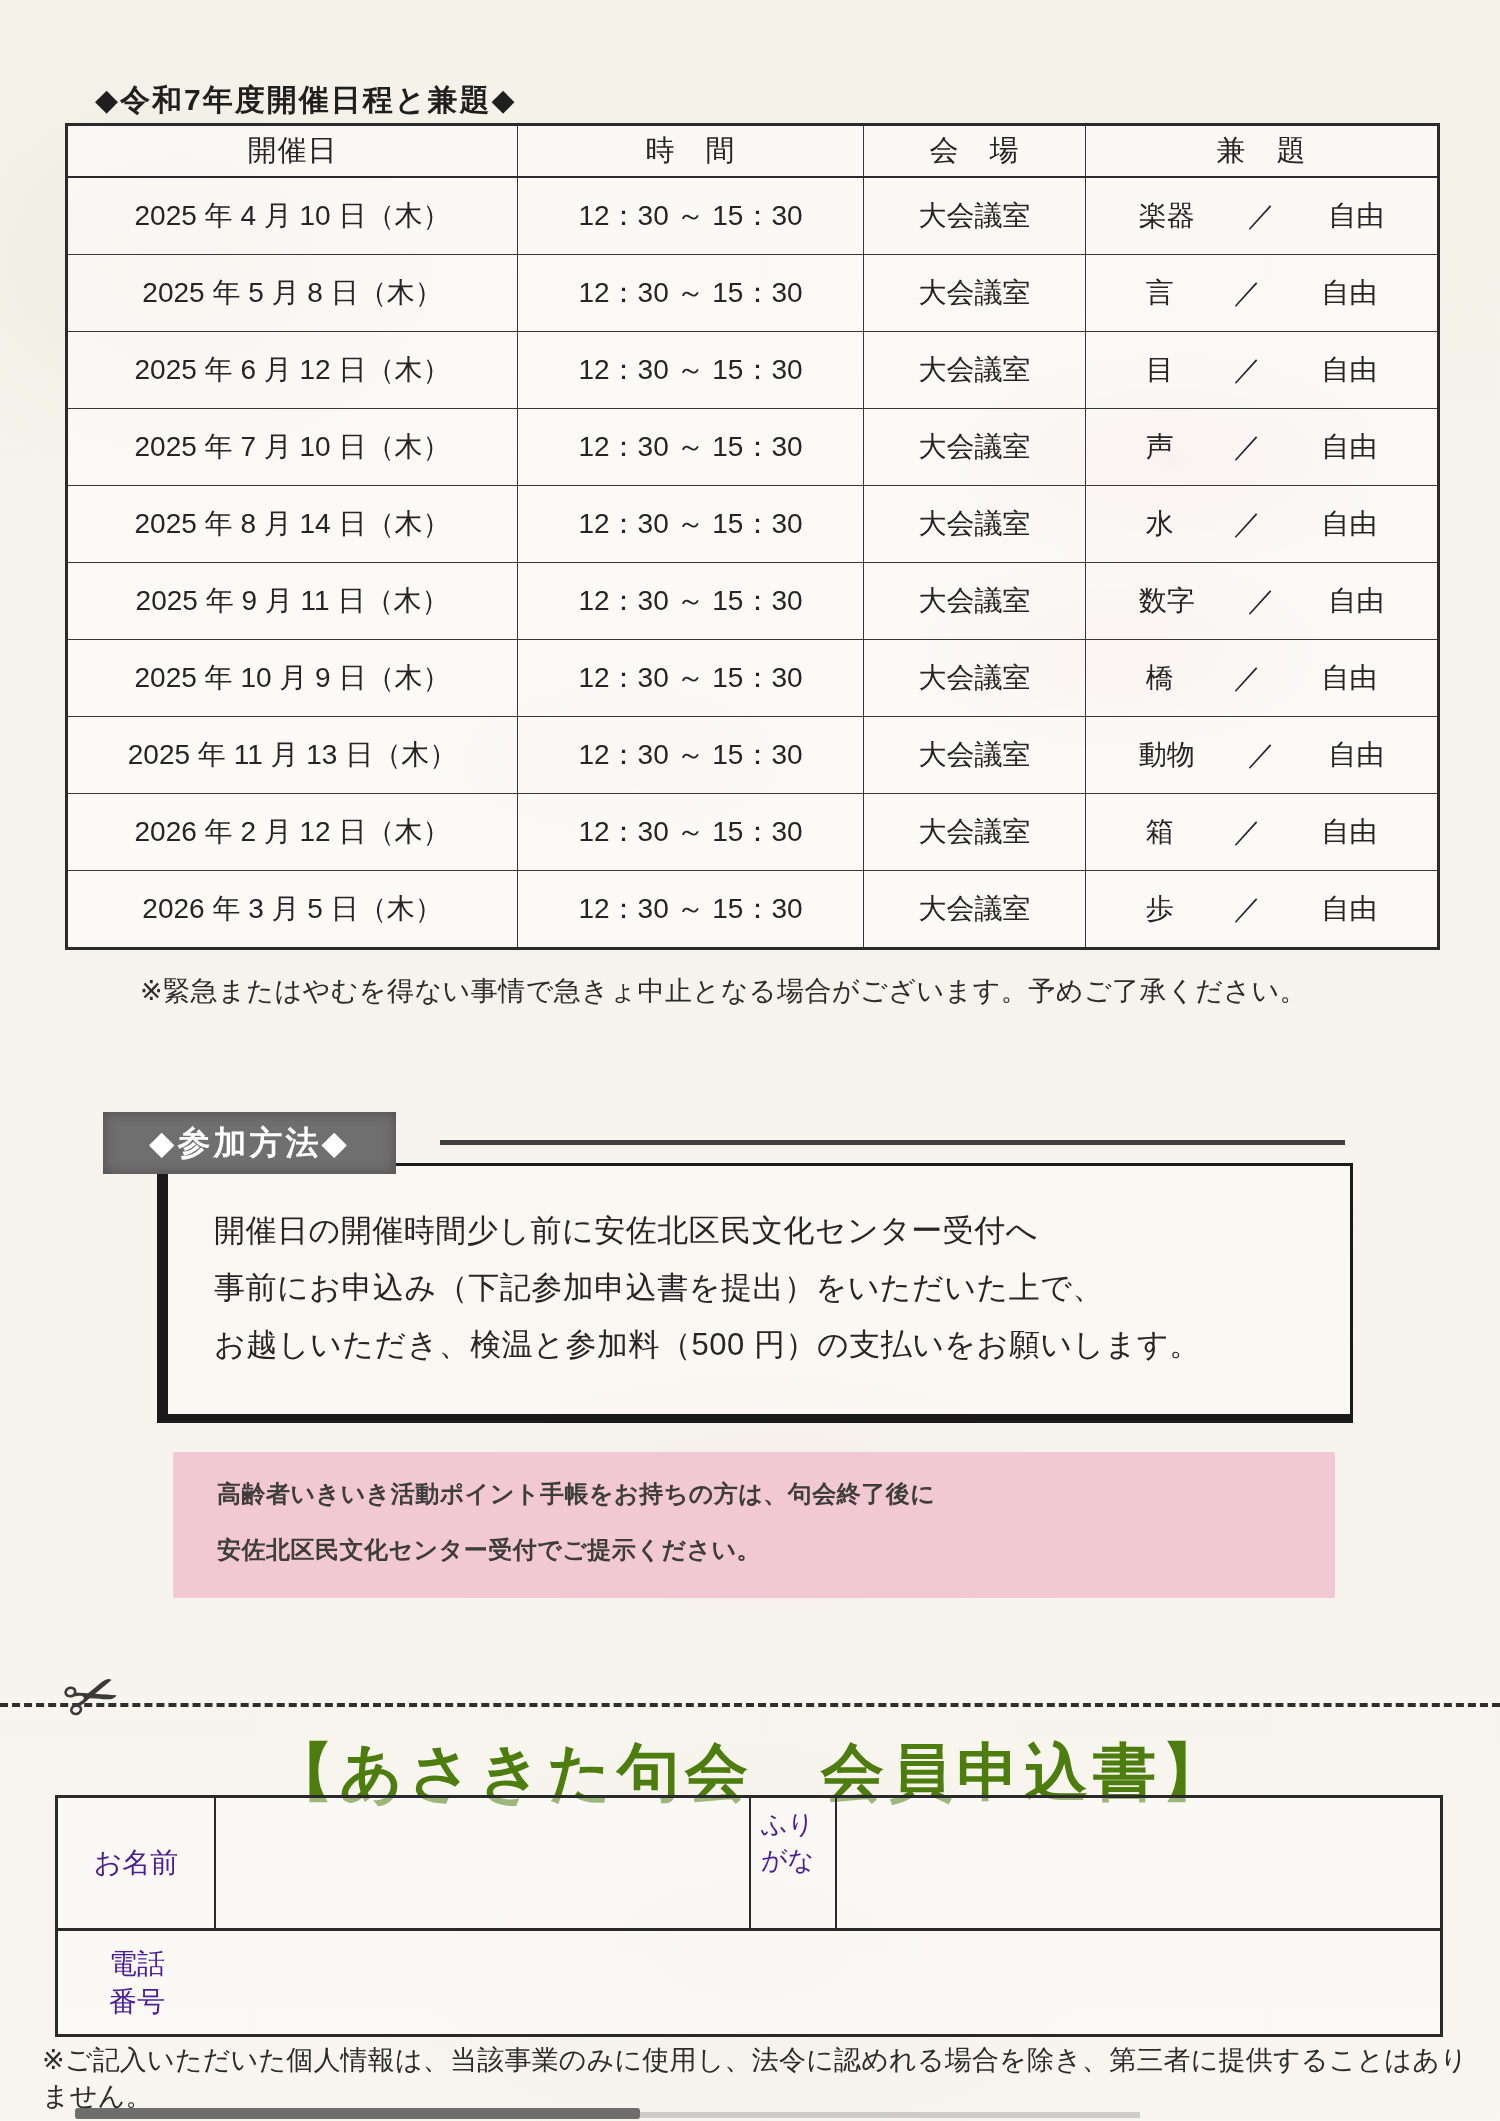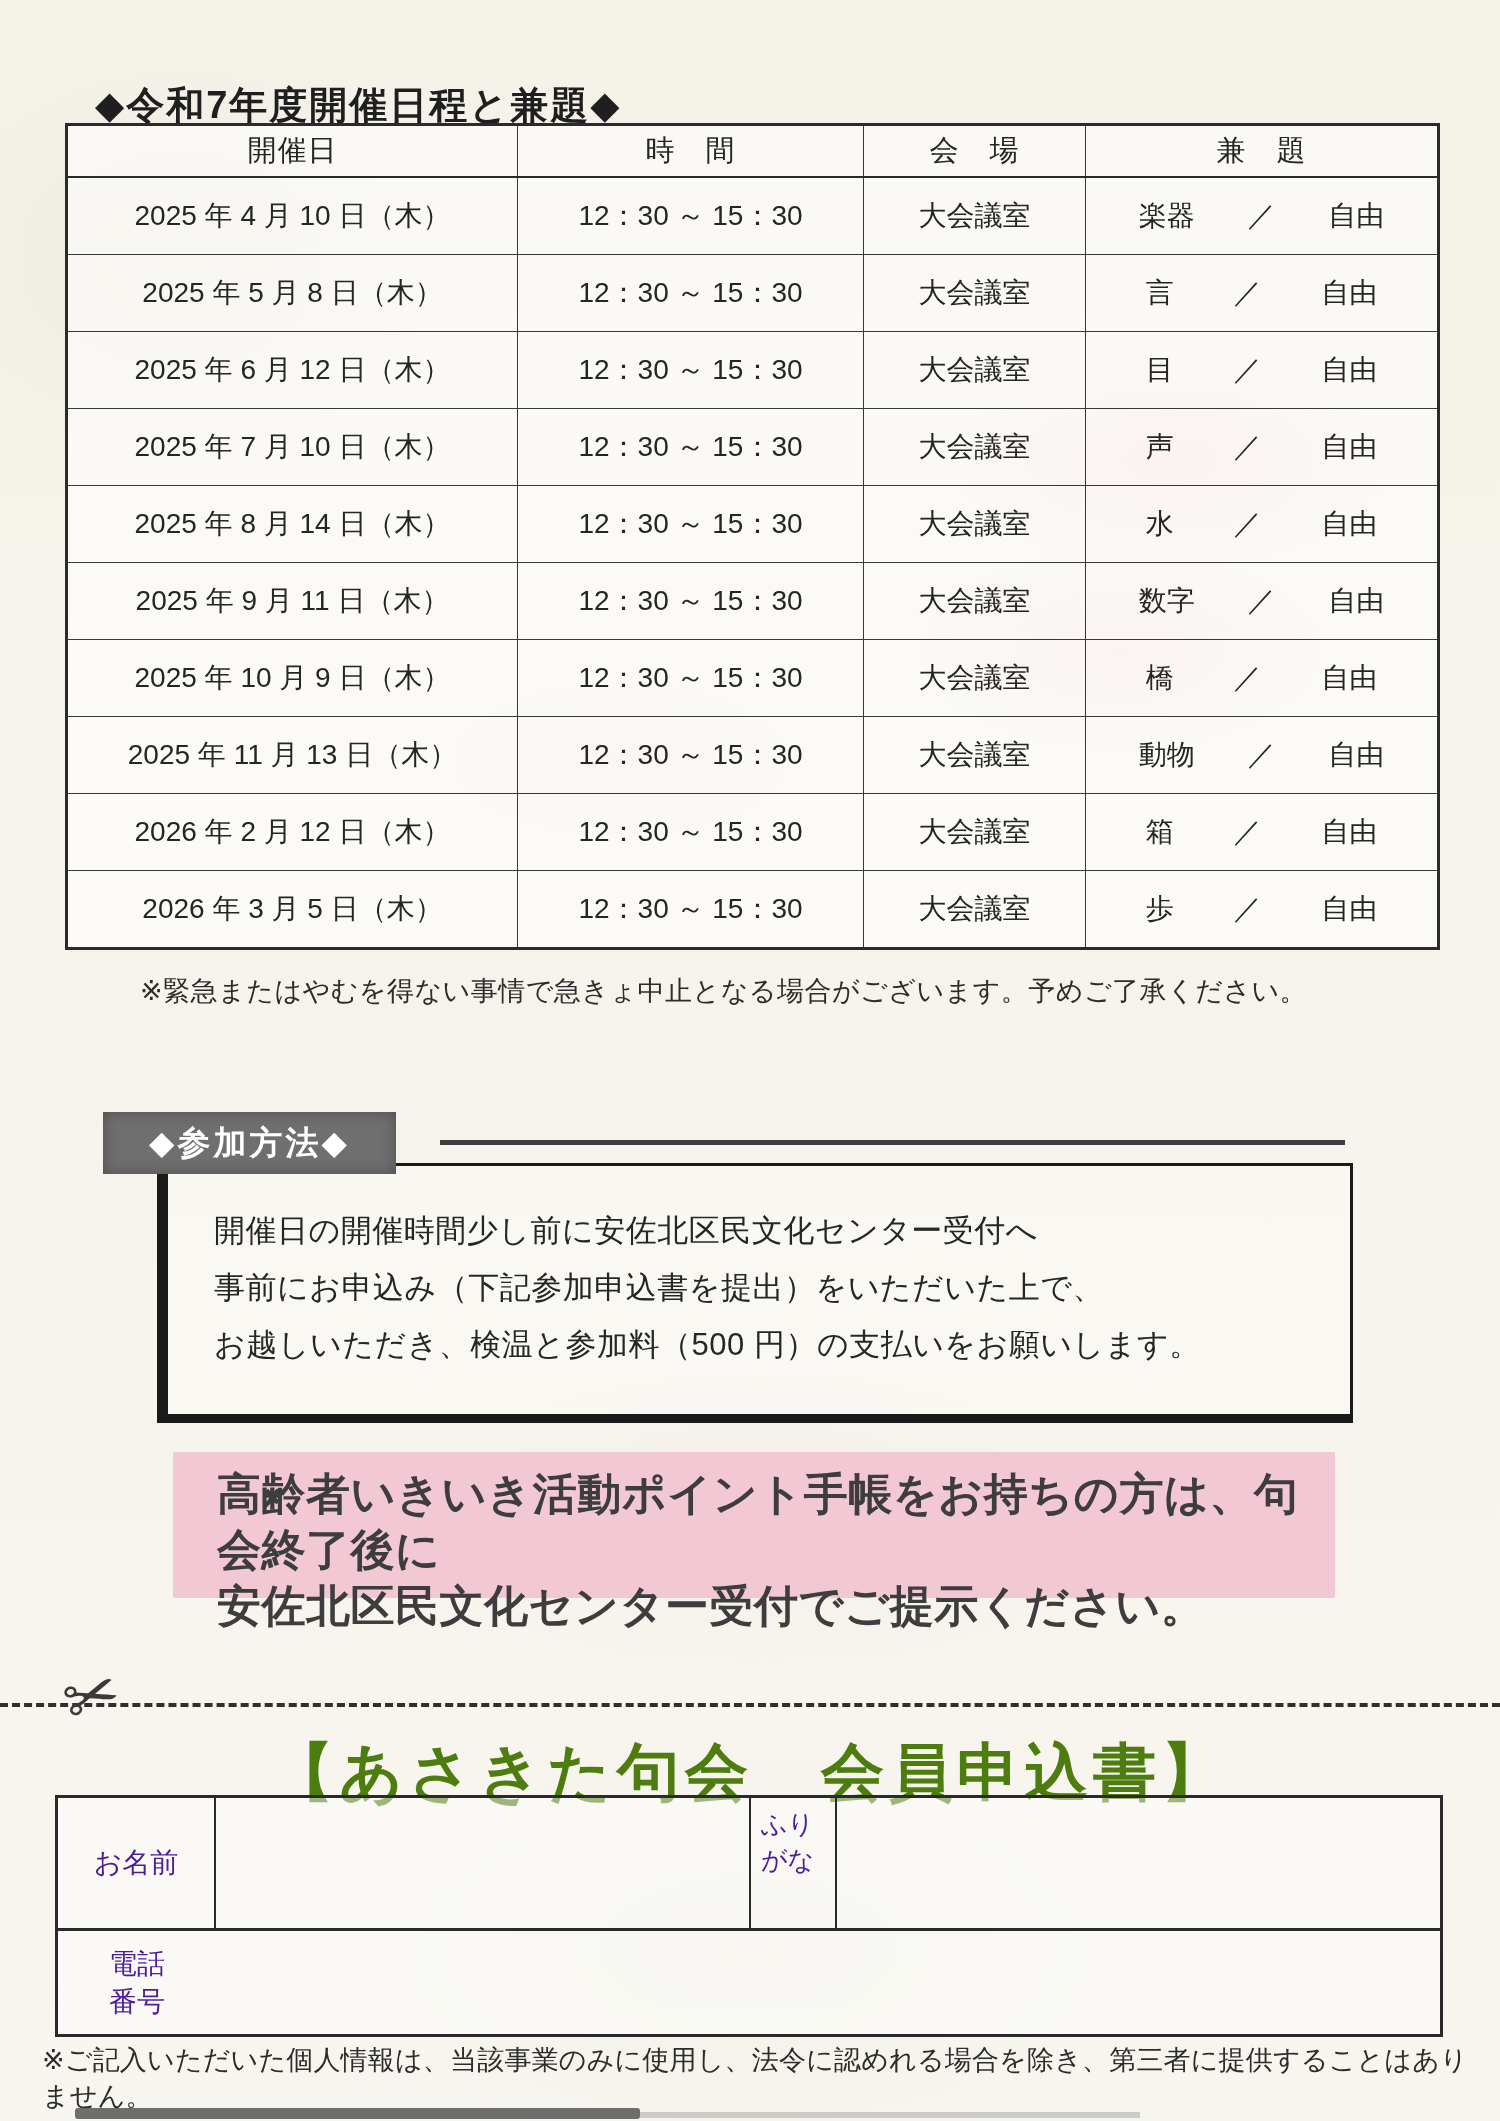--- a/index.html
+++ b/index.html
@@ -17,21 +17,21 @@
       radial-gradient(ellipse 320px 160px at 1170px 460px, rgba(225,120,150,.12), transparent 70%),
       radial-gradient(ellipse 300px 150px at 1120px 650px, rgba(225,120,150,.10), transparent 70%),
       radial-gradient(ellipse 260px 120px at 620px 760px, rgba(225,120,150,.06), transparent 70%),
       radial-gradient(ellipse 520px 220px at 760px 1520px, rgba(215,120,150,.05), transparent 70%),
       radial-gradient(ellipse 420px 320px at 180px 260px, rgba(150,160,120,.08), transparent 70%),
       radial-gradient(ellipse 600px 300px at 750px 1950px, rgba(160,170,140,.06), transparent 70%),
       linear-gradient(180deg, rgba(242,238,228,.55), rgba(246,243,236,.25));
   }
   .page-title{
     position:absolute;left:95px;top:80px;
-    font-size:38px;font-weight:600;letter-spacing:2px;color:#1f1f1f;
+    font-size:30px;font-weight:600;letter-spacing:2px;color:#1f1f1f;
   }
   table.schedule{
     position:absolute;left:65px;top:123px;width:1372px;
     border-collapse:collapse;table-layout:fixed;
     background:rgba(255,255,255,.55);
     border:3px solid #2b2b2b;
   }
   table.schedule th, table.schedule td{
     border:1.7px solid #383838;
     font-weight:normal;
@@ -64,21 +64,21 @@
     padding:36px 0 0 46px;
     z-index:1;
   }
   .howto-box .line{font-size:31px;line-height:57px;color:#262626;letter-spacing:.5px;}
   .highlight-note{
     position:absolute;left:173px;top:1452px;width:1162px;height:146px;
     background:#f3c8d5;
     padding:14px 0 0 44px;box-sizing:border-box;
     border-radius:2px;
   }
-  .highlight-note .line{font-size:44px;line-height:56px;font-weight:600;color:#3d3d3d;letter-spacing:.5px;}
+  .highlight-note .line{font-size:24px;line-height:56px;font-weight:600;color:#3d3d3d;letter-spacing:.5px;}
   .cut-line{
     position:absolute;left:0;top:1703px;width:1500px;height:0;
     border-top:4px dashed #2f2f2f;
   }
   .scissors{
     position:absolute;left:64px;top:1658px;
     font-size:66px;color:#3a3a3a;
     transform:rotate(-18deg);
   }
   .form-title{

